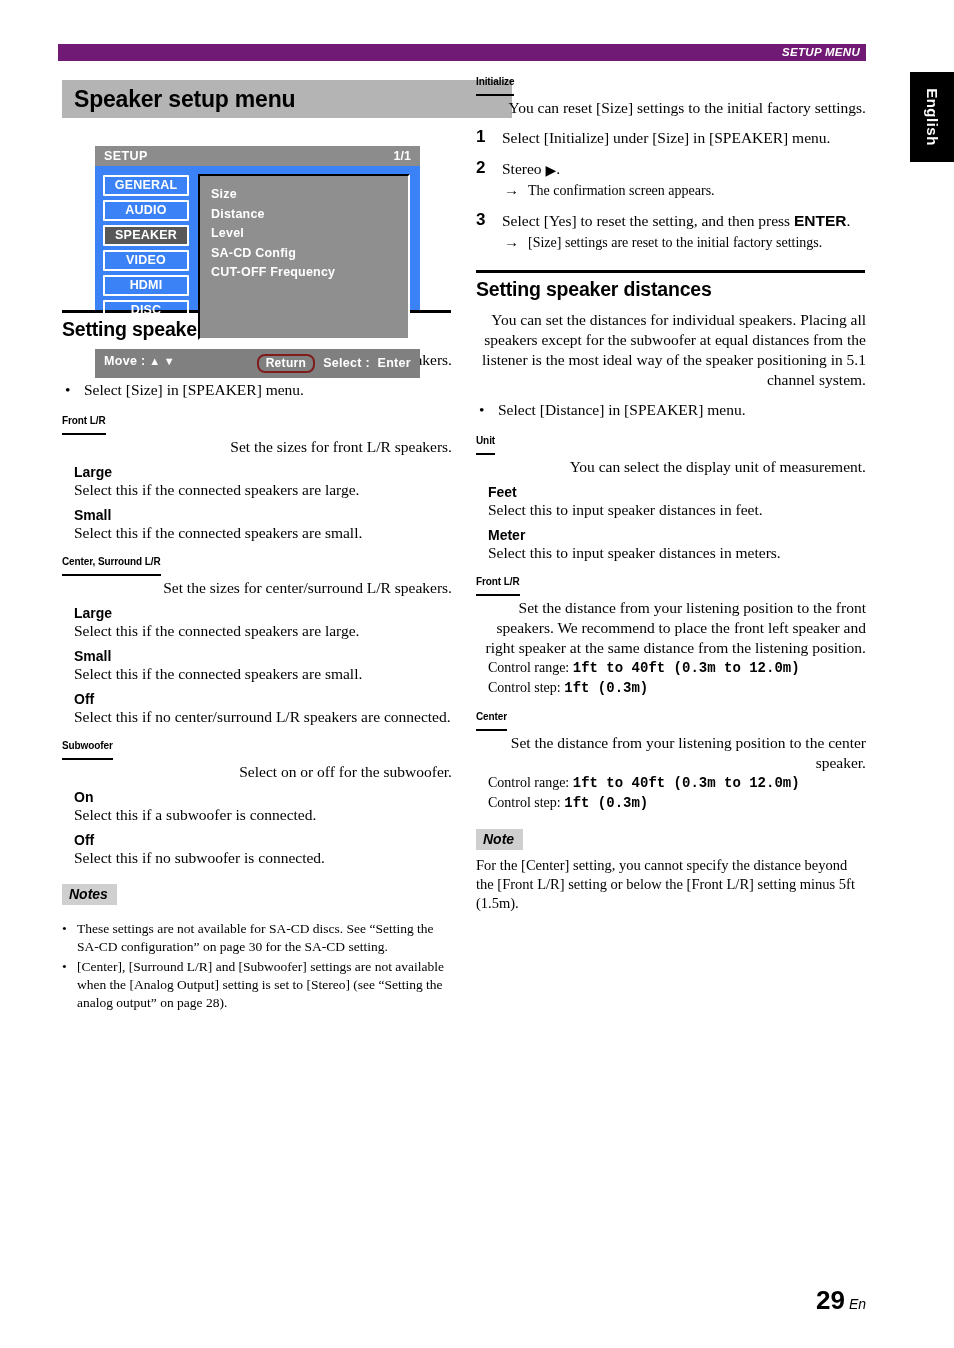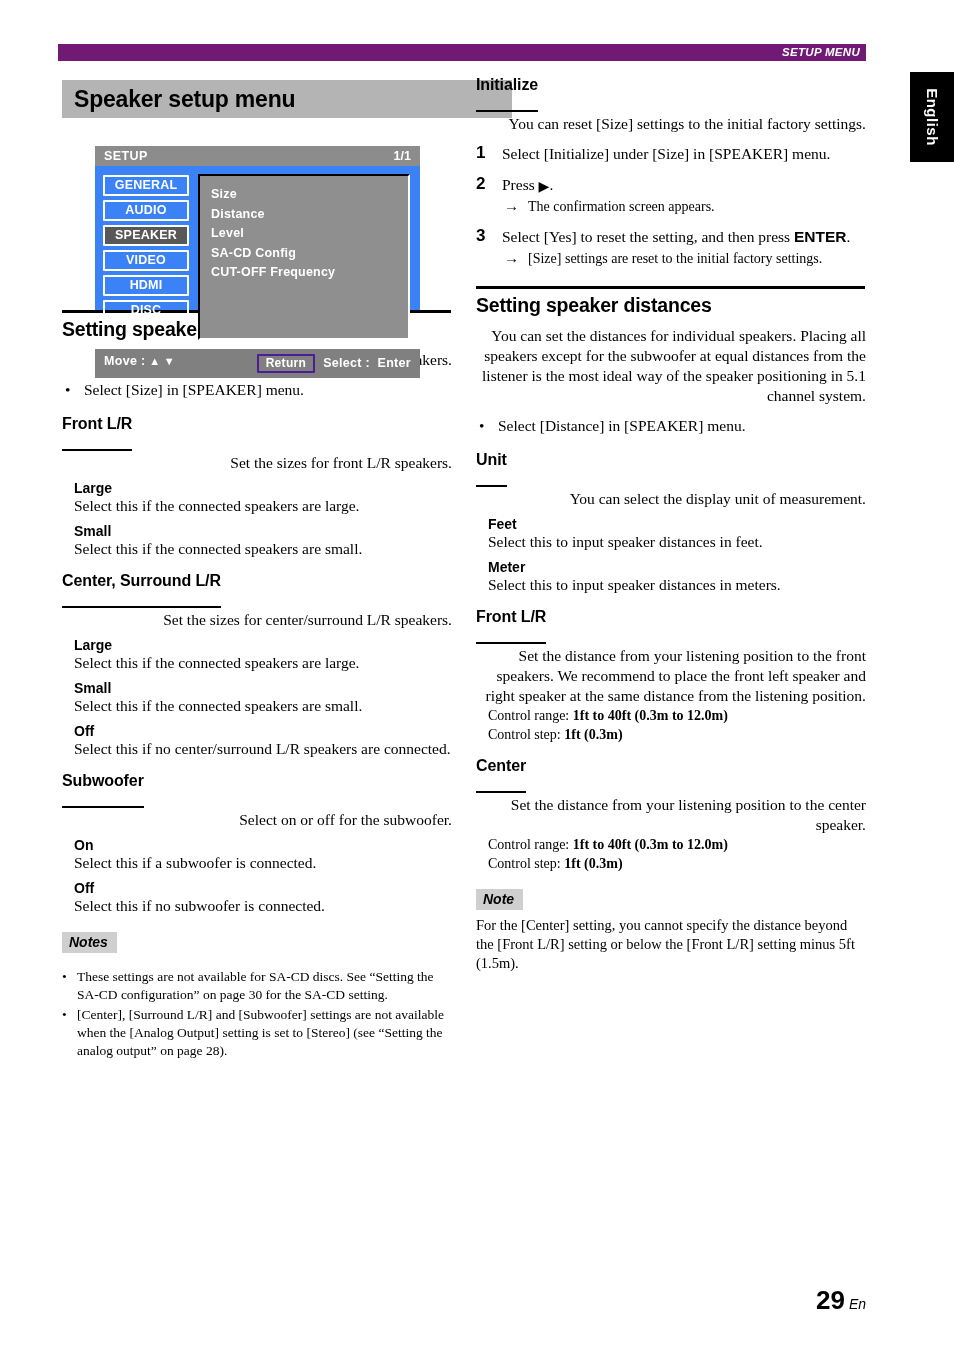--- a/index.html
+++ b/index.html
@@ -193,22 +193,22 @@
   .osd-footer .f-right {
     position: absolute;
     right: 9px; top: 5px;
     font-size: 12.5px;
     font-weight: bold;
     color: #ffffff;
     letter-spacing: 0.3px;
   }
   .osd-footer .f-return {
     display: inline-block;
-    border: 2px solid #4c1d95;
-    border-radius: 1px;
+    border: 2px solid #7f1d1d;
+    border-radius: 8px;
     padding: 0px 7px 1px 7px;
     margin-right: 8px;
     font-size: 12px;
     line-height: 14px;
   }
 
   
   .rule {
     border: 0;
     border-top: 3px solid #000000;
@@ -217,26 +217,26 @@
   }
   h2.sec {
     font-family: "Liberation Sans", sans-serif;
     font-size: 19.5px;
     font-weight: bold;
     margin: 0 0 9px 0;
     letter-spacing: -0.2px;
   }
   h3.sub {
     font-family: "Liberation Sans", sans-serif;
-    font-size: 16px;
+    font-size: 10px;
     font-weight: bold;
     margin: 13px 0 1px 0;
     display: inline-block;
     border-bottom: 2px solid #000000;
-    padding-bottom: 16px;
+    padding-bottom: 7px;
     letter-spacing: -0.1px;
   }
   h3.sub.first { margin-top: 6px; }
   p.body {
     font-size: 15.5px;
     line-height: 20px;
     margin: 2px 0 0 0;
     text-align: right;
   }
   p.body.tight { margin-top: 1px; }
@@ -336,21 +336,21 @@
     font-size: 14px;
     padding: 2px 9px 3px 7px;
     margin: 16px 0 6px 0;
   }
   .ctrl {
     font-size: 14px;
     line-height: 19px;
     margin: 0 0 0 12px;
   }
   .ctrl b {
-    font-family: Liberation Serif, serif;
+    font-family: Liberation Mono, monospace;
     font-size: 14px;
     text-align: center;
   }
   p.notetext {
     font-size: 14.5px;
     line-height: 19px;
     margin: 0;
   }
 
   
@@ -459,21 +459,21 @@
   <h3 class="sub first">Initialize</h3>
   <p class="body tight">You can reset [Size] settings to the initial factory settings.</p>
 
   <ol class="steps">
     <li>
       <span class="num">1</span>
       <span class="steptext">Select [Initialize] under [Size] in [SPEAKER] menu.</span>
     </li>
     <li>
       <span class="num">2</span>
-      <span class="steptext"><span>Press </span><span class="tri">▶</span><span>.</span></span>
+      <span class="steptext"><span>Stereo </span><span class="tri">▶</span><span>.</span></span>
       <div class="arrowline">The confirmation screen appears.</div>
     </li>
     <li>
       <span class="num">3</span>
       <span class="steptext"><span>Select [Yes] to reset the setting, and then press </span><span class="kbd">ENTER</span><span>.</span></span>
       <div class="arrowline">[Size] settings are reset to the initial factory settings.</div>
     </li>
   </ol>
 
   <hr class="rule" style="margin-top:18px">

